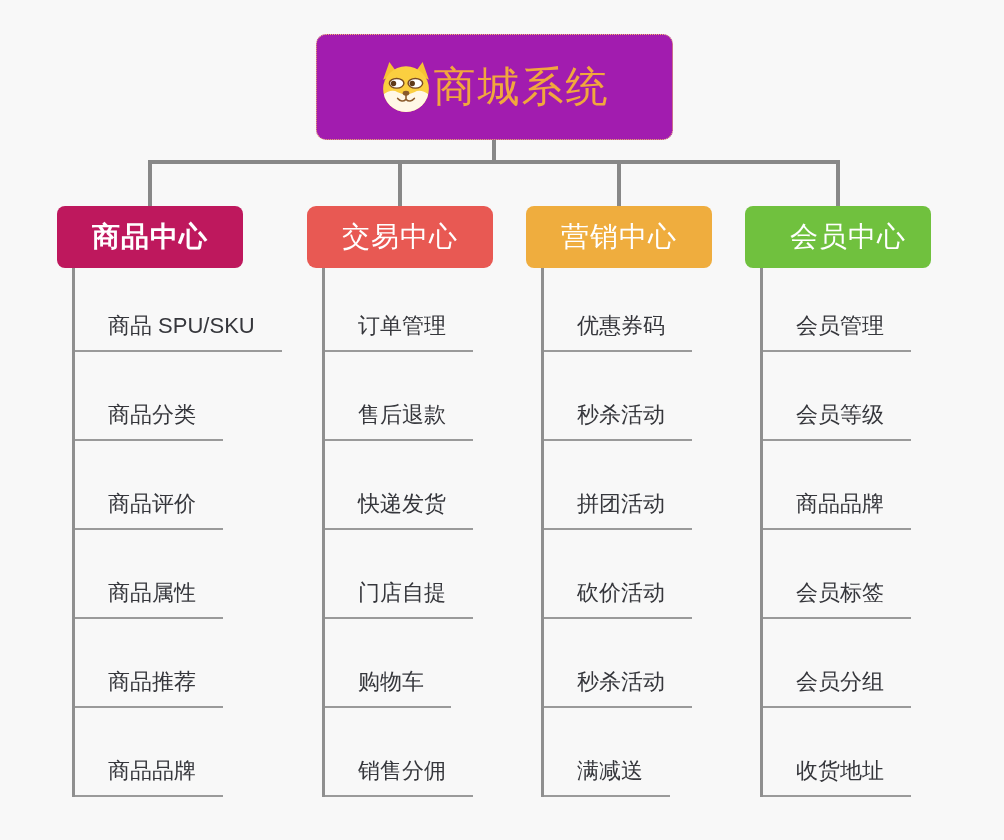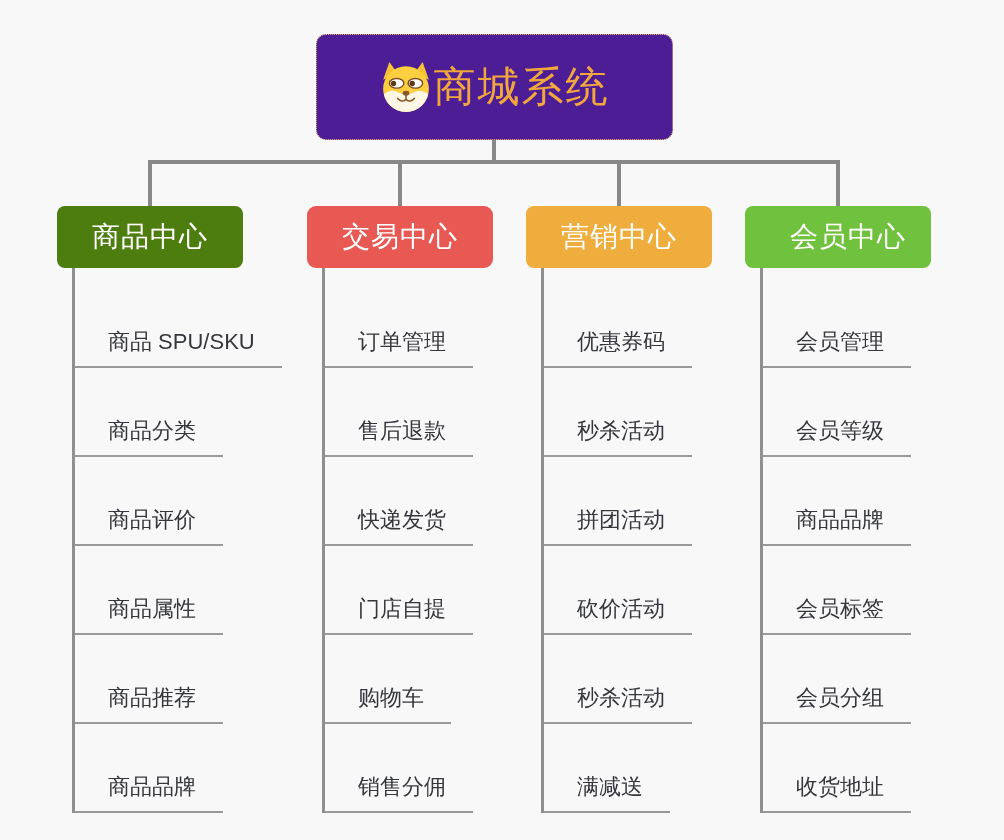--- a/index.html
+++ b/index.html
@@ -13,21 +13,21 @@
     height: 840px;
     background: #f8f8f8;
     overflow: hidden;
   }
 
   
   .root-node {
     position: absolute;
     left: 316px; top: 34px;
     width: 357px; height: 106px;
-    background: #4c1d95;
+    background: #a21caf;
     border: 1px dotted #f2bd6b;
     border-radius: 10px;
     display: flex;
     align-items: center;
     justify-content: center;
     gap: 2px;
     box-sizing: border-box;
   }
   .root-icon { width: 52px; height: 52px; display: inline-flex; }
   .root-title {
@@ -70,21 +70,21 @@
   }
   .branch-children {
     margin-left: 15px;
     border-left: 3px solid #8f8f8f;
   }
   .leaf-row {
     height: 89px;
     display: flex;
     align-items: flex-end;
   }
-  .leaf-row:first-child { height: 100px; }
+  .leaf-row:first-child { height: 84px; }
   .leaf {
     display: inline-block;
     border-bottom: 2px solid #9a9a9a;
     padding: 0 27px 9px 33px;
     font-size: 22px;
     color: #36373c;
     white-space: nowrap;
   }
 </style>
 </head>
@@ -115,21 +115,21 @@
   </div>
 
   <div class="conn conn-root-stub"></div>
   <div class="conn conn-horizontal"></div>
   <div class="conn conn-stub b0"></div>
   <div class="conn conn-stub b1"></div>
   <div class="conn conn-stub b2"></div>
   <div class="conn conn-stub b3"></div>
 
   <div class="branch b0">
-    <div class="branch-header" style="background-color: #4d7c0f;">商品中心</div>
+    <div class="branch-header" style="background-color: #be185d; font-weight: bold;">商品中心</div>
     <div class="branch-children">
       <div class="leaf-row">
           <div class="leaf">商品 SPU/SKU</div>
         </div>
       <div class="leaf-row">
           <div class="leaf">商品分类</div>
         </div>
       <div class="leaf-row">
           <div class="leaf">商品评价</div>
         </div>

